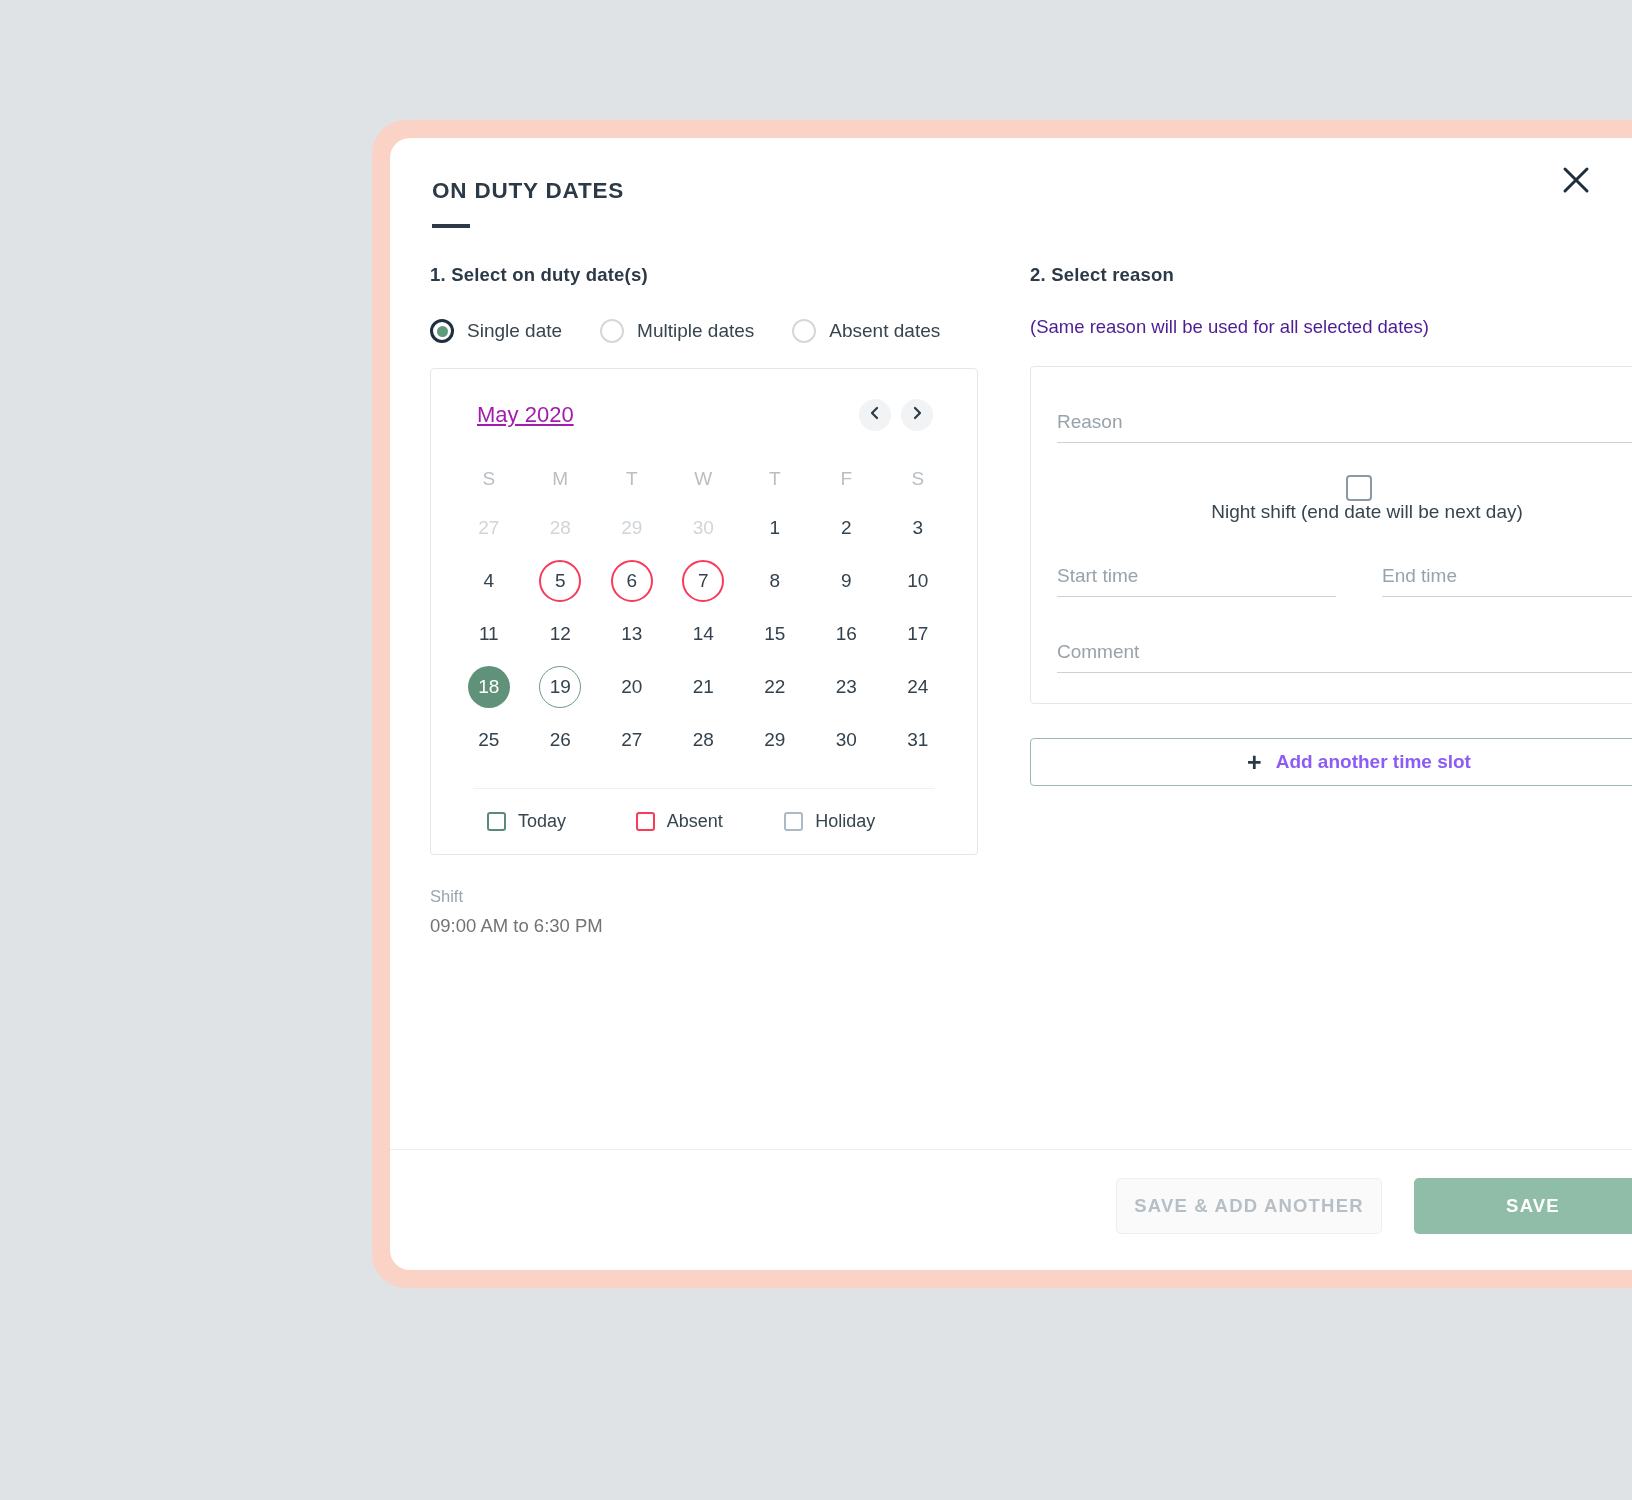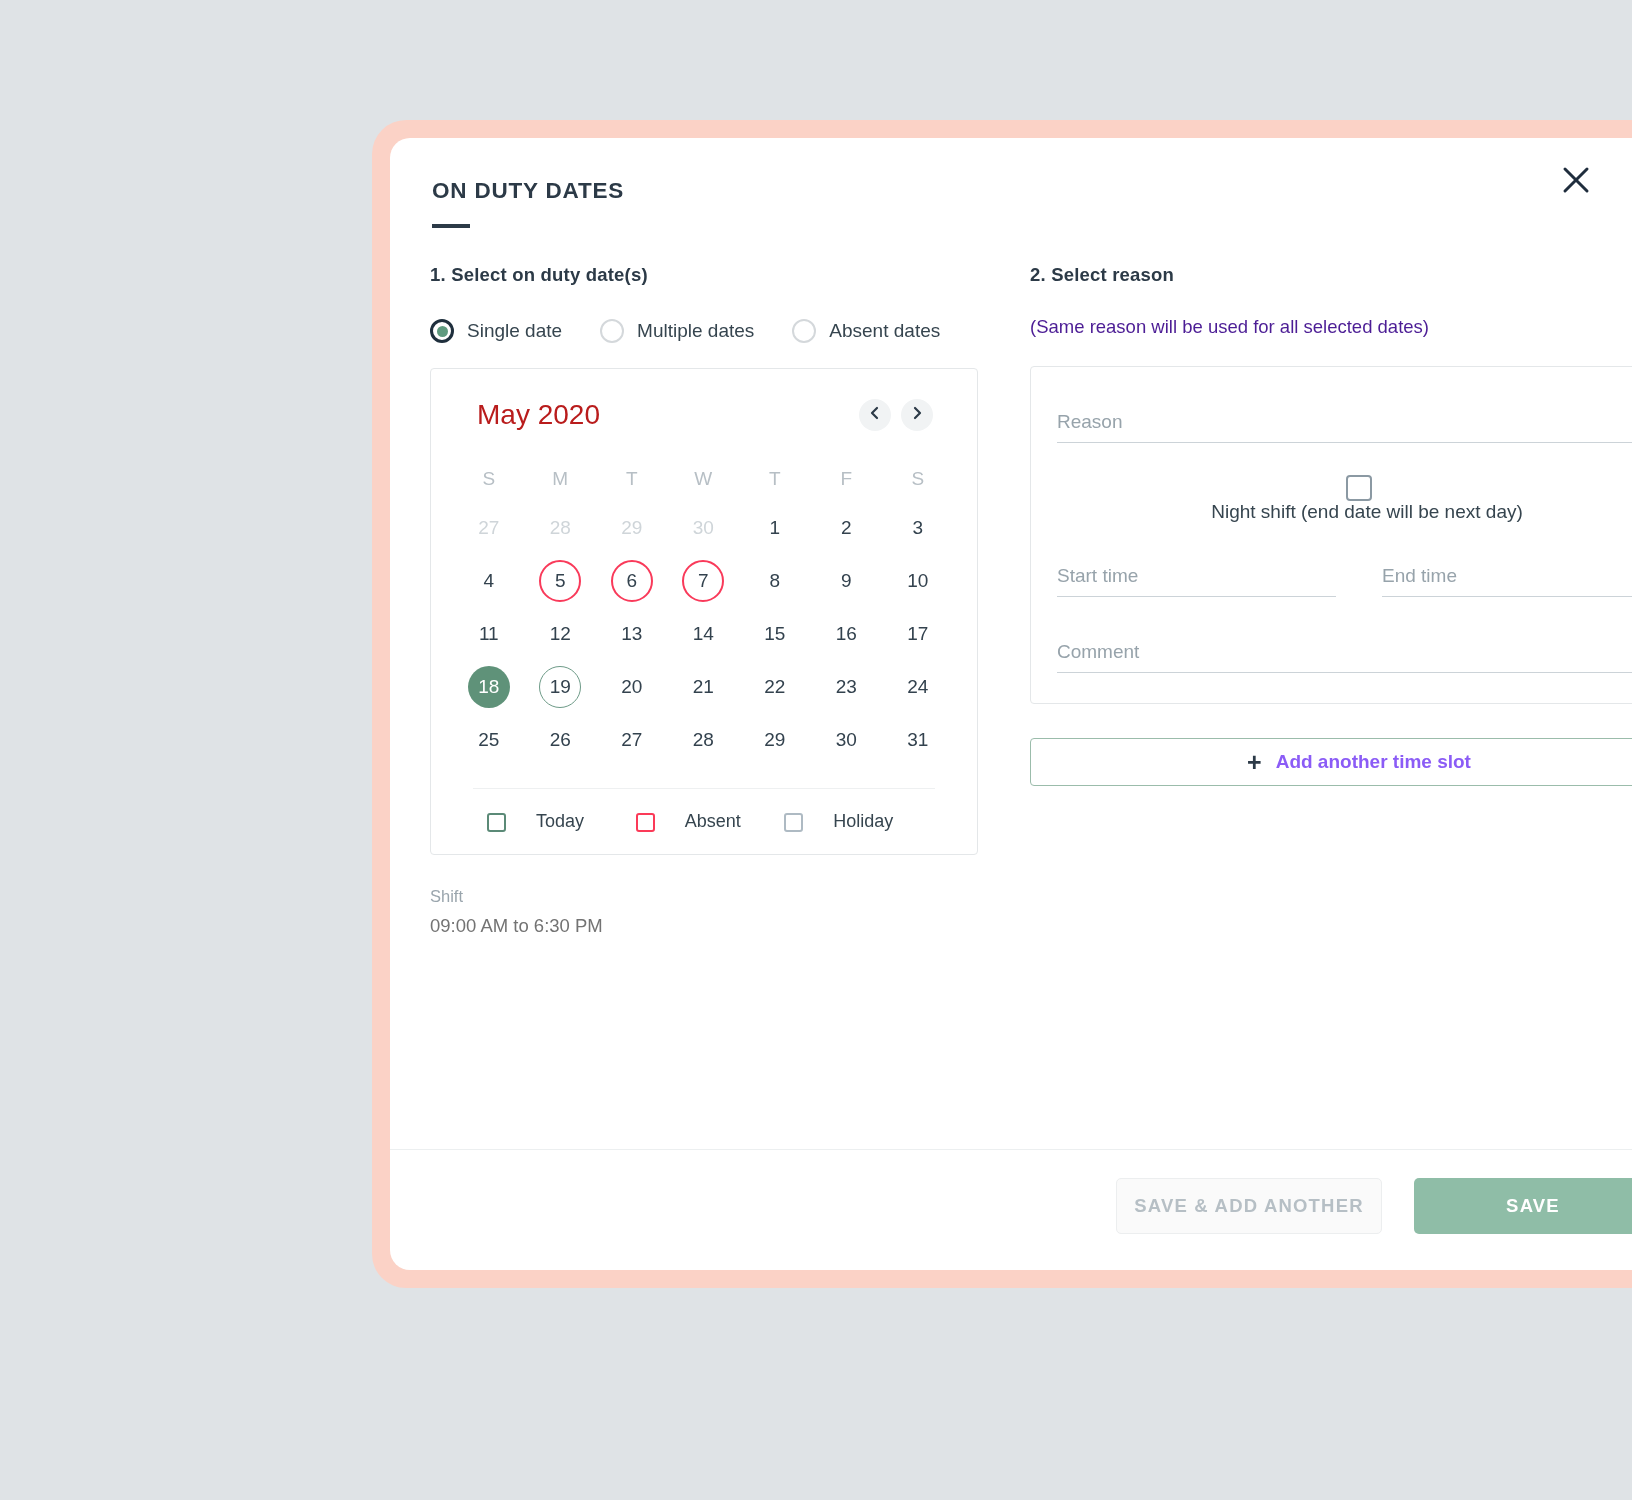--- a/index.html
+++ b/index.html
@@ -76,21 +76,21 @@
   
   .calendar {
     margin-top: 25px;
     width: 548px;
     border: 1px solid #e4e7e9;
     border-radius: 4px;
     padding: 30px 22px 22px 22px;
     background: #fff;
   }
   .cal-head { display: flex; align-items: center; justify-content: space-between; padding: 0 22px 0 24px; }
-  .cal-month { font-size: 28px; color: #b91c1c; }
+  .cal-month { font-size: 22px; color: #a21caf; text-decoration: underline; }
   .cal-navs { display: flex; gap: 10px; }
   .cal-nav {
     width: 32px; height: 32px; border-radius: 50%;
     background: #f1f3f4;
     display: flex; align-items: center; justify-content: center;
     cursor: pointer;
   }
   .cal-grid { margin-top: 26px; }
   .cal-row { display: flex; }
   .cal-cell {
@@ -105,21 +105,21 @@
     display: flex; align-items: center; justify-content: center;
     cursor: pointer;
   }
   .pill.absent { border: 2px solid #f93a5a; }
   .pill.today  { border: 1.6px solid #6e9b88; }
   .pill.selected { background: #5f9279; color: #ffffff; }
 
   .cal-divider { height: 1px; background: #eef0f1; margin: 22px 20px 0 20px; }
 
   .legend { display: flex; margin-top: 22px; padding: 0 22px 0 34px; }
-  .legend-item { display: flex; align-items: flex-end; width: 174px; gap: 18px; }
+  .legend-item { display: flex; align-items: center; width: 174px; }
   .legend-box { width: 19px; height: 19px; border-radius: 3px; background: #fff; flex: 0 0 auto; }
   .legend-label { margin-left: 12px; font-size: 18px; color: #36454f; }
 
   
   .shift-block { margin-top: 32px; }
   .shift-label { font-size: 16.5px; color: #9aa5ad; }
   .shift-value { margin-top: 9px; font-size: 18.5px; color: #737373; }
 
   
   .hint { margin-top: 30px; font-size: 18.5px; color: #4c1d95; }

